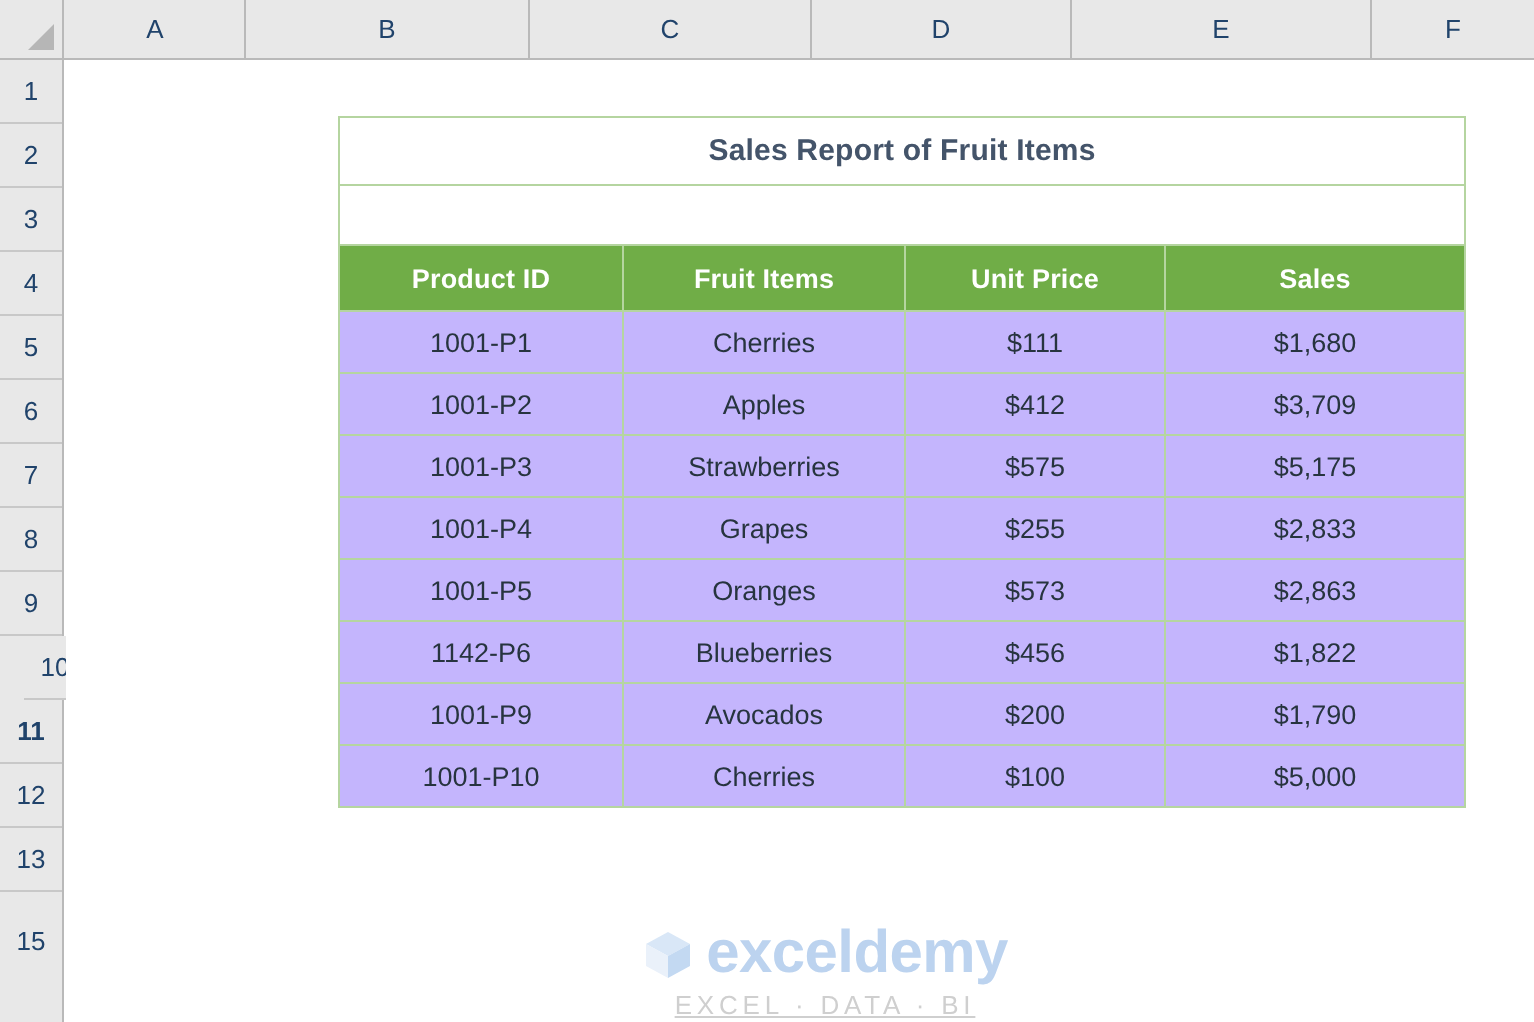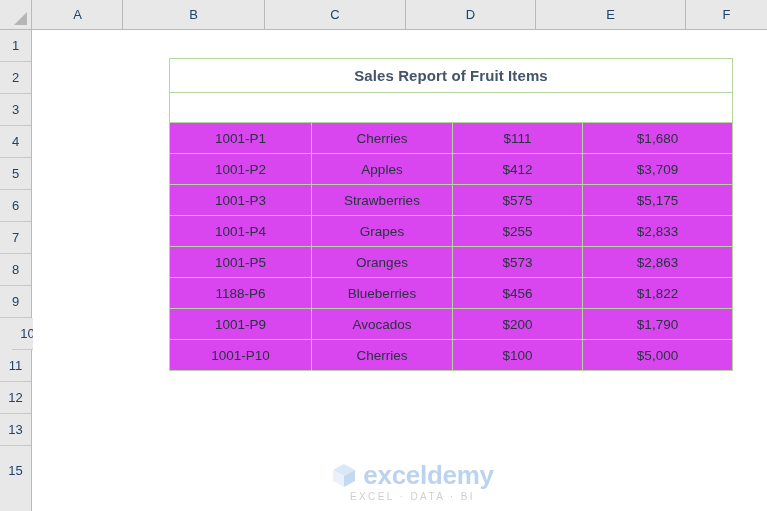--- a/index.html
+++ b/index.html
@@ -144,21 +144,21 @@
     text-align: center;
     border: 1px solid #88bd60;
     height: 33px !important;
     letter-spacing: .1px;
   }
 
   td.data-cell {
     text-align: center;
     font-size: 13.5px;
     color: #27343f;
-    background: #d946ef;
+    background: #c4b5fd;
   }
 
   
   #watermark {
     position: absolute;
     left: 277px;
     top: 432px;
     width: 205px;
     height: 40px;
     pointer-events: none;
@@ -170,32 +170,33 @@
     justify-content: center;
     gap: 6px;
   }
   #watermark .wm-cube {
     width: 26px;
     height: 26px;
     position: relative;
     flex: 0 0 auto;
   }
   #watermark .wm-word {
-    font-size: 26px;
+    font-size: 30px;
     font-weight: bold;
     color: #bcd3ef;
     letter-spacing: -.3px;
     line-height: 1;
   }
   #watermark .wm-sub {
     text-align: center;
-    font-size: 10px;
+    font-size: 13px;
     color: #cfcfcf;
     letter-spacing: 2.4px;
     margin-top: 3px;
+    text-decoration: underline;
   }
 </style>
 </head>
 <body>
 
 <div id="sheet">
 
   <div id="col-header-strip">
     <div id="select-all-corner">
       <div class="tri"></div>
@@ -212,21 +213,21 @@
     <div class="row-head" style="top:0px;   height:32px;line-height:32px;">1</div>
     <div class="row-head" style="top:32px;  height:32px;line-height:32px;">2</div>
     <div class="row-head" style="top:64px;  height:32px;line-height:32px;">3</div>
     <div class="row-head" style="top:96px;  height:32px;line-height:32px;">4</div>
     <div class="row-head" style="top:128px; height:32px;line-height:32px;">5</div>
     <div class="row-head" style="top:160px; height:32px;line-height:32px;">6</div>
     <div class="row-head" style="top:192px; height:32px;line-height:32px;">7</div>
     <div class="row-head" style="top:224px; height:32px;line-height:32px;">8</div>
     <div class="row-head" style="top:256px; height:32px;line-height:32px;">9</div>
     <div class="row-head" style="top:288px; height:32px;line-height:32px;margin-left:12px;">10</div>
-    <div class="row-head" style="top:320px; height:32px;line-height:32px;">11</div>
+    <div class="row-head" style="top:320px; height:32px;line-height:32px;font-weight:bold;">11</div>
     <div class="row-head" style="top:352px; height:32px;line-height:32px;">12</div>
     <div class="row-head" style="top:384px; height:32px;line-height:32px;">13</div>
     <div class="row-head" style="top:416px; height:32px;line-height:32px;">14</div>
     <div class="row-head" style="top:424px; height:33px;line-height:33px;border-bottom:none;">15</div>
   </div>
 
   <div id="grid-canvas">
 
     <table id="report-table">
       <colgroup>
@@ -235,20 +236,26 @@
         <col style="width:130px;">
         <col style="width:150px;">
       </colgroup>
       <tbody>
         <tr>
           <td class="title-cell" colspan="4">Sales Report of Fruit Items</td>
         </tr>
         <tr>
           <td class="spacer-cell" colspan="4"></td>
         </tr>
+        <tr>
+          <td class="th-cell">Product ID</td>
+          <td class="th-cell">Fruit Items</td>
+          <td class="th-cell">Unit Price</td>
+          <td class="th-cell">Sales</td>
+        </tr>
 
         <tr>
           <td class="data-cell">1001-P1</td>
           <td class="data-cell">Cherries</td>
           <td class="data-cell">$111</td>
           <td class="data-cell">$1,680</td>
         </tr>
         <tr>
           <td class="data-cell">1001-P2</td>
           <td class="data-cell">Apples</td>
@@ -267,21 +274,21 @@
           <td class="data-cell">$255</td>
           <td class="data-cell">$2,833</td>
         </tr>
         <tr>
           <td class="data-cell">1001-P5</td>
           <td class="data-cell">Oranges</td>
           <td class="data-cell">$573</td>
           <td class="data-cell">$2,863</td>
         </tr>
         <tr>
-          <td class="data-cell">1188-P6</td>
+          <td class="data-cell">1142-P6</td>
           <td class="data-cell">Blueberries</td>
           <td class="data-cell">$456</td>
           <td class="data-cell">$1,822</td>
         </tr>
         <tr>
           <td class="data-cell">1001-P9</td>
           <td class="data-cell">Avocados</td>
           <td class="data-cell">$200</td>
           <td class="data-cell">$1,790</td>
         </tr>

